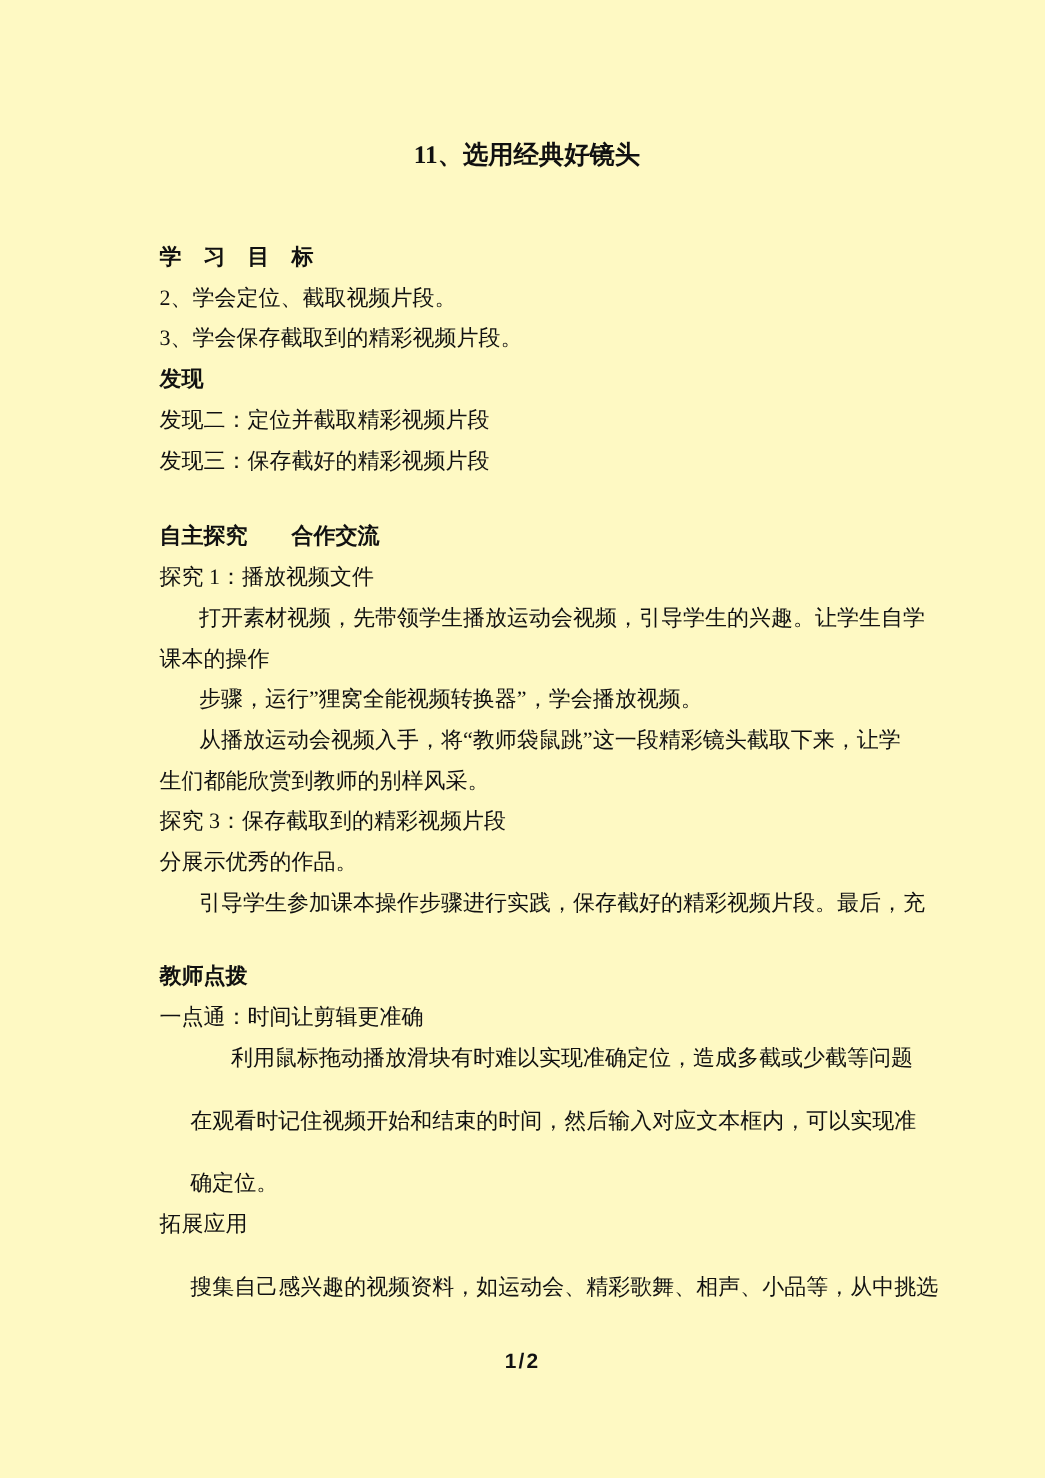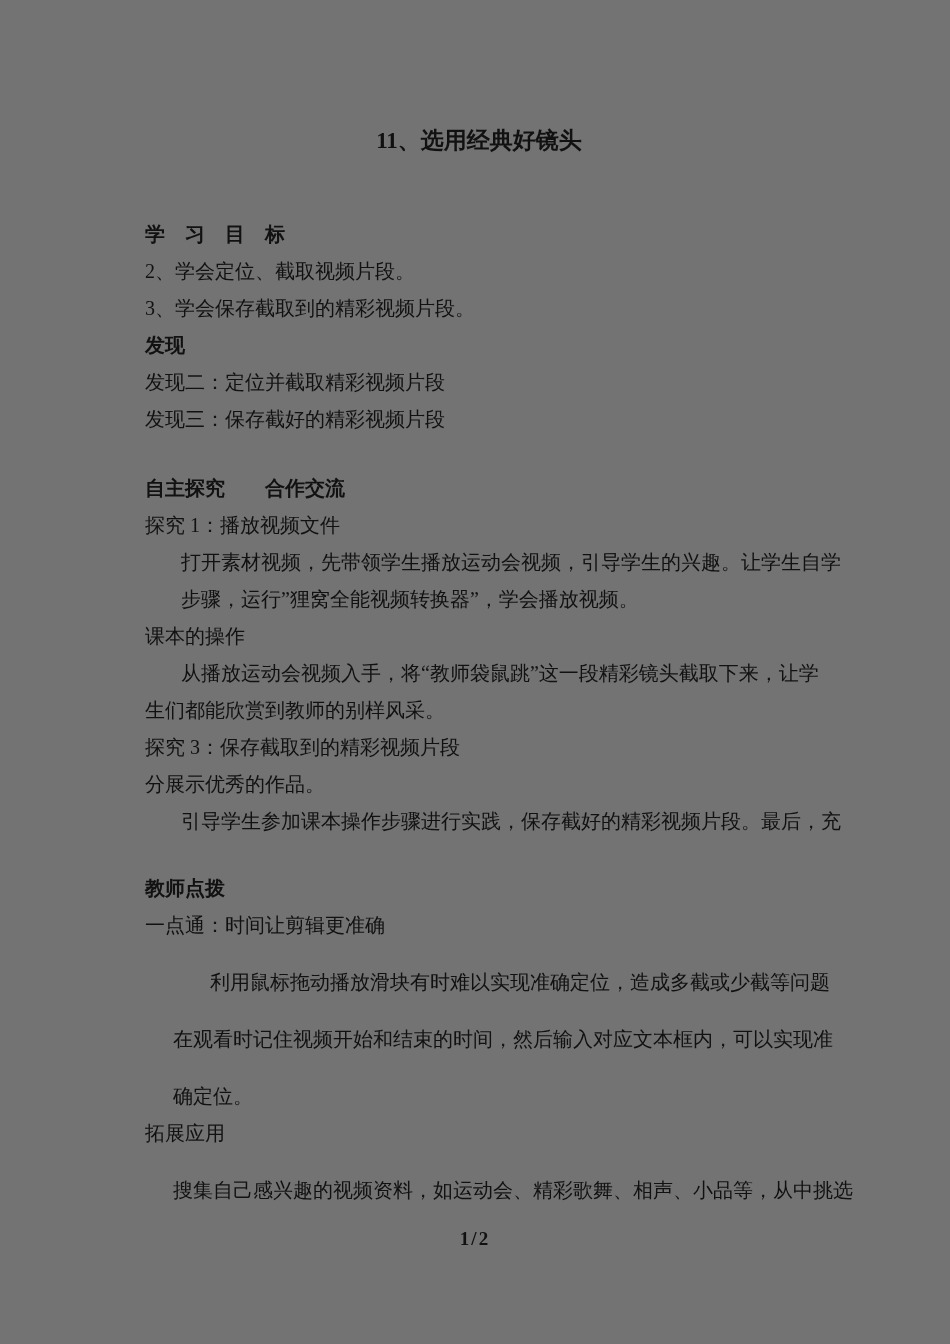--- a/index.html
+++ b/index.html
@@ -4,21 +4,21 @@
 <style>
   html, body {
     margin: 0;
     padding: 0;
     background: #ffffff;
   }
   .page {
     position: relative;
     width: 950px;
     height: 1344px;
-    background: #737373;
+    background: #fef9c3;
     color: #111111;
     font-family: "Liberation Serif", "DejaVu Serif", serif;
     overflow: hidden;
   }
   .content {
     position: absolute;
     left: 145px;
     top: 121px;
     width: 668px;
   }
@@ -39,30 +39,30 @@
   .heading {
     font-weight: bold;
     font-family: Liberation Sans, sans-serif;
     font-size: 20px;
   }
   .spacer-a { height: 55px; }
   .spacer-b { height: 32px; }
   .spacer-c { height: 30px; }
   .indent-1 { padding-left: 28px; margin-top: 20px; }
   .indent-2 { padding-left: 36px; }
-  .indent-3 { padding-left: 65px; margin-top: 20px; }
+  .indent-3 { padding-left: 65px; }
   .footer {
     position: absolute;
     left: 0;
     top: 1228px;
     width: 950px;
     text-align: center;
     font-size: 19px;
     font-weight: bold;
-    font-family: Liberation Serif, serif;
+    font-family: Liberation Sans, sans-serif;
     letter-spacing: 2px;
   }
 </style>
 </head>
 <body>
 
 <div class="page">
   <div class="content">
 
     <div class="doc-title">11、选用经典好镜头</div>
@@ -74,22 +74,22 @@
 
     <div class="line heading">发现</div>
     <div class="line">发现二：定位并截取精彩视频片段</div>
     <div class="line">发现三：保存截好的精彩视频片段</div>
 
     <div class="spacer-b"></div>
 
     <div class="line heading">自主探究　　合作交流</div>
     <div class="line">探究 1：播放视频文件</div>
     <div class="line indent-2">打开素材视频，先带领学生播放运动会视频，引导学生的兴趣。让学生自学</div>
+    <div class="line">课本的操作</div>
     <div class="line indent-2">步骤，运行”狸窝全能视频转换器”，学会播放视频。</div>
-    <div class="line">课本的操作</div>
     <div class="line indent-2">从播放运动会视频入手，将“教师袋鼠跳”这一段精彩镜头截取下来，让学</div>
     <div class="line">生们都能欣赏到教师的别样风采。</div>
     <div class="line">探究 3：保存截取到的精彩视频片段</div>
     <div class="line">分展示优秀的作品。</div>
     <div class="line indent-2">引导学生参加课本操作步骤进行实践，保存截好的精彩视频片段。最后，充</div>
 
     <div class="spacer-c"></div>
 
     <div class="line heading">教师点拨</div>
     <div class="line">一点通：时间让剪辑更准确</div>

